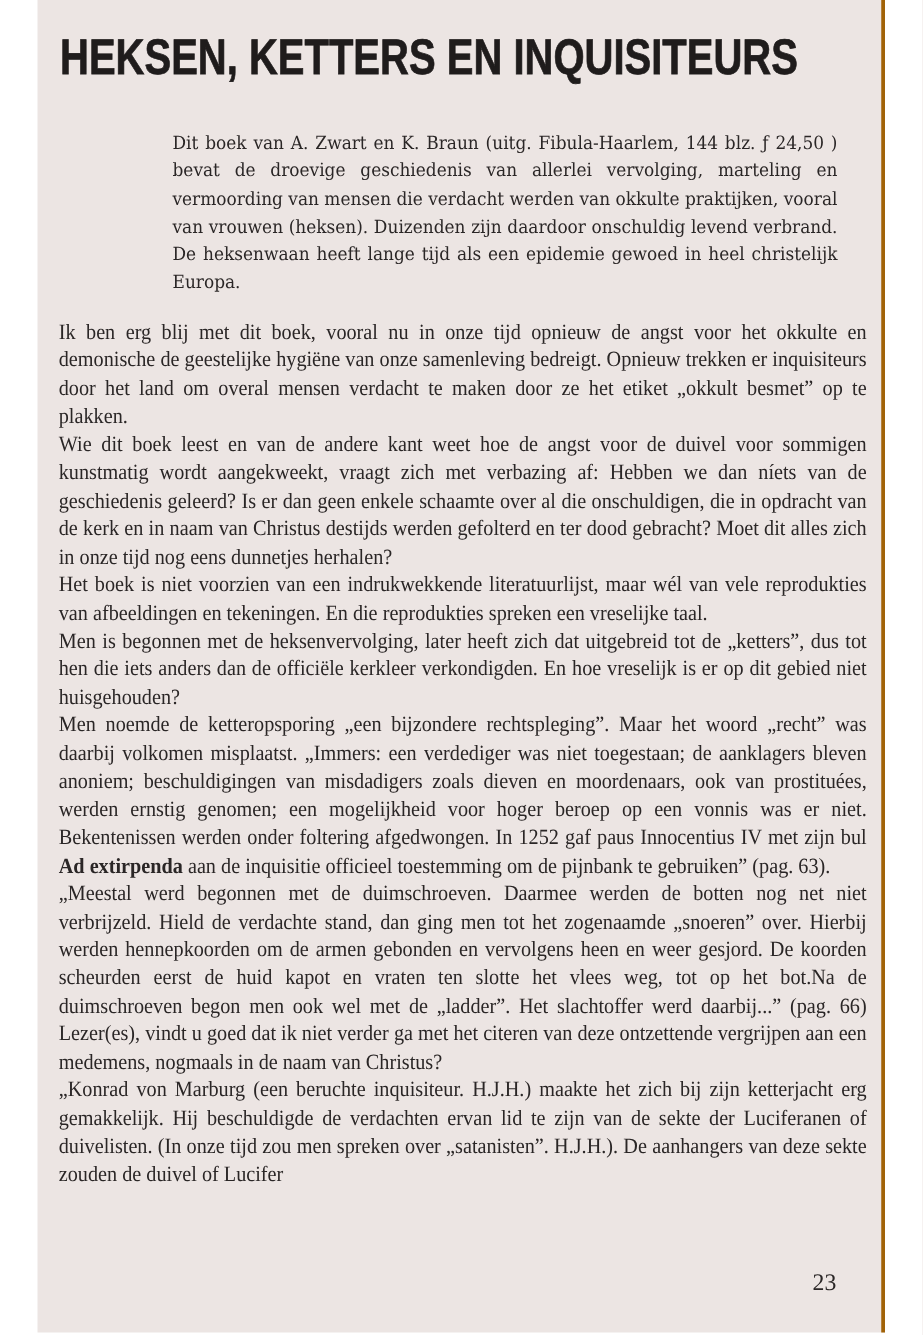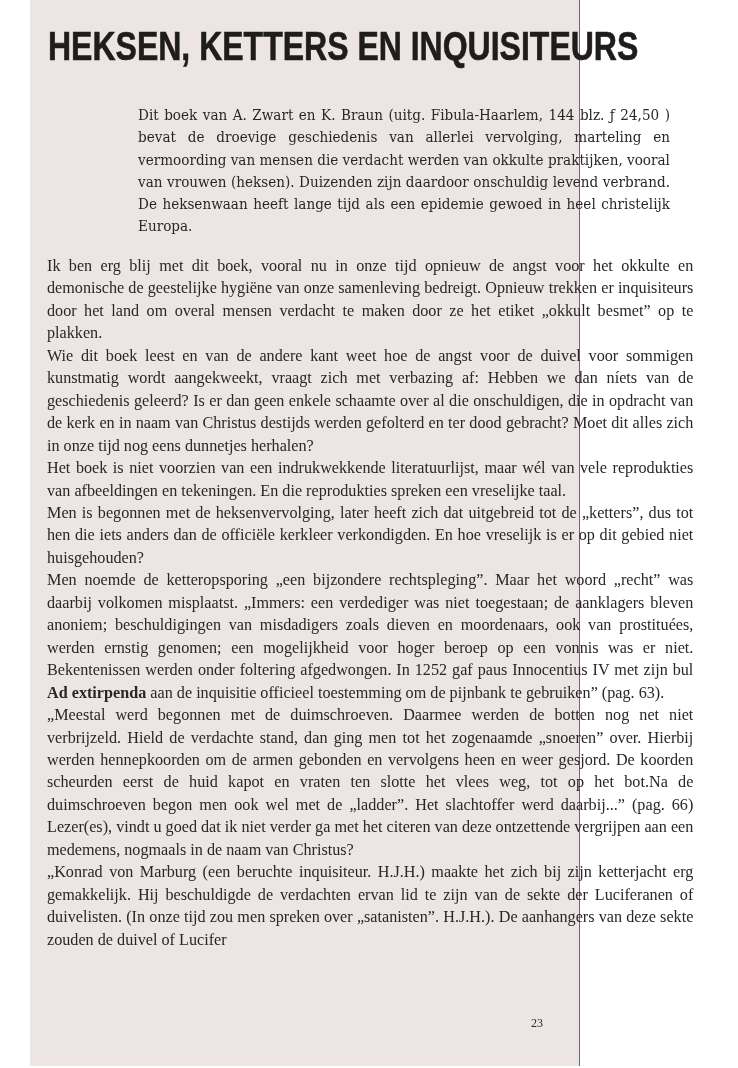--- a/index.html
+++ b/index.html
@@ -5,23 +5,23 @@
   html, body { margin: 0; padding: 0; }
   body {
     width: 738px; height: 1068px;
     background: #ffffff;
     position: relative;
     overflow: hidden;
   }
   .page {
     position: absolute;
     left: 30px; top: 0;
-    width: 550px; height: 1066px;
+    width: 678px; height: 1066px;
     background: #ece5e3;
-    border-right: 1px solid #a16207;
+    border-right: 3px solid #a16207;
     box-sizing: border-box;
   }
   .title {
     position: absolute;
     left: 18px; top: 26px;
     margin: 0;
     font-family: "Liberation Sans", sans-serif;
     font-weight: bold;
     font-size: 40px;
     letter-spacing: 0px;
@@ -60,21 +60,21 @@
   }
   .body-text p {
     margin: 0;
     text-align: justify;
   }
   .body-text b { font-weight: bold; }
   .page-number {
     position: absolute;
     right: 36px; top: 1016px;
     font-family: "Liberation Serif", serif;
-    font-size: 12px;
+    font-size: 19px;
     color: #2a2626;
   }
 </style>
 </head>
 <body>
 
 <div class="page">
   <h1 class="title">HEKSEN, KETTERS EN INQUISITEURS</h1>
 
   <p class="intro">Dit boek van A. Zwart en K. Braun (uitg. Fibula-Haarlem, 144 blz. ƒ 24,50 ) bevat de droevige geschiedenis van allerlei vervolging, marteling en vermoording van mensen die verdacht werden van okkulte praktijken, vooral van vrouwen (heksen). Duizenden zijn daardoor onschuldig levend verbrand. De heksenwaan heeft lange tijd als een epidemie gewoed in heel christelijk Europa.</p>

